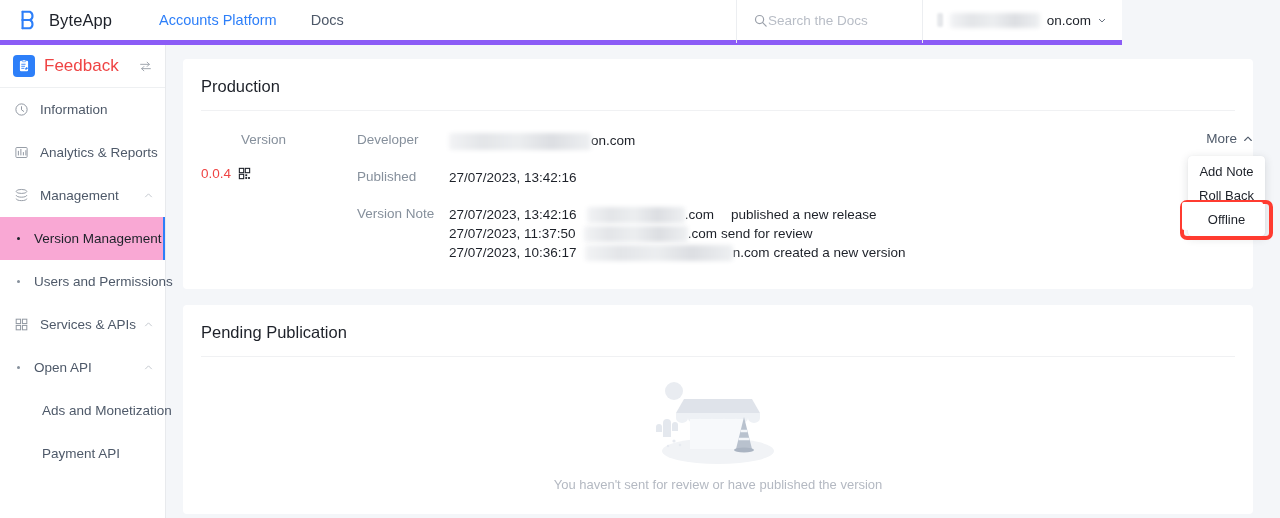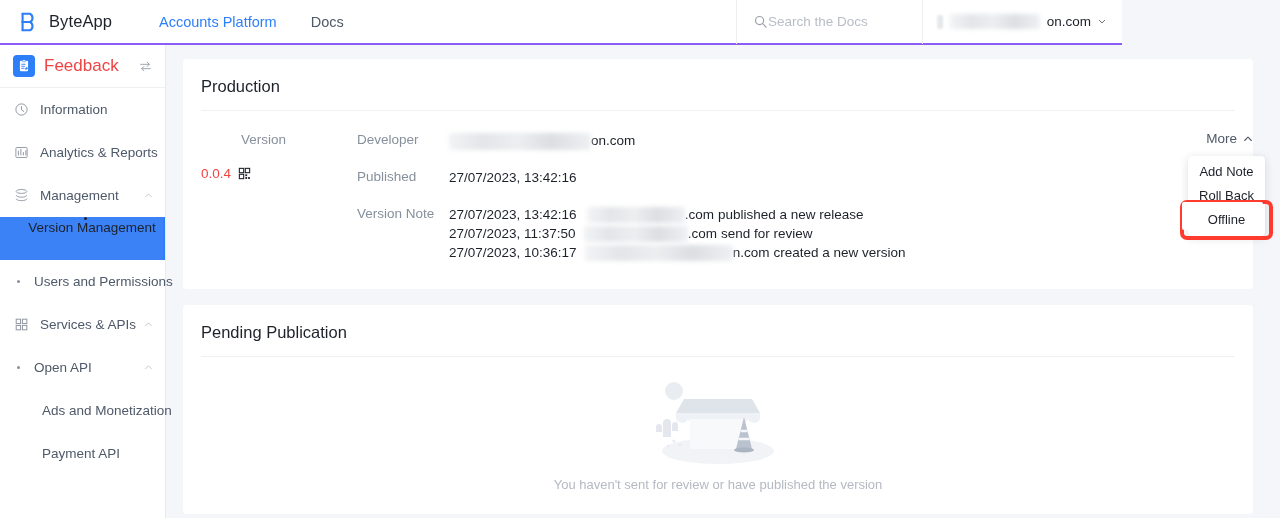--- a/index.html
+++ b/index.html
@@ -8,21 +8,21 @@
     font-family: "Liberation Sans", sans-serif;
     background: #f4f6f9;
     overflow: hidden;
     -webkit-font-smoothing: antialiased;
   }
   .app { position: relative; width: 1280px; height: 518px; }
 
   
   .topbar {
     position: absolute; top: 0; left: 0; width: 1122px; height: 45px;
-    background: #fff; border-bottom: 2px solid #8b5cf6;
+    background: #fff; border-bottom: 5px solid #8b5cf6;
     display: flex; align-items: center; z-index: 30;
   }
   .brand { display: flex; align-items: center; gap: 9px; padding-left: 18px; width: 150px; }
   .brand-mark { width: 22px; height: 22px; display: block; }
   .brand-name { font-size: 16.5px; color: #1d2129; letter-spacing: .1px; }
 
   .topnav { display: flex; align-items: center; gap: 34px; margin-left: 9px; }
   .topnav a { font-size: 14.5px; color: #4e5969; text-decoration: none; }
   .topnav a.active { color: #2d7ff9; }
 
@@ -70,21 +70,21 @@
   .nav-item .n-lbl { font-size: 13.5px; color: #4e5969; margin-left: 11px; white-space: nowrap; }
   .nav-item .n-arw { margin-left: auto; width: 9px; height: 9px; opacity: .5; }
 
   .sub-item {
     display: flex; align-items: center; height: 43px;
     padding-left: 17px; padding-right: 12px; cursor: pointer; position: relative;
   }
   .dot { width: 3px; height: 3px; border-radius: 50%; background: #86909c; flex: none; }
   .sub-item .s-lbl { font-size: 13.5px; color: #4e5969; margin-left: 14px; white-space: nowrap; }
   .sub-item .n-arw { margin-left: auto; width: 9px; height: 9px; opacity: .5; }
-  .sub-item.active { background: #3b82f6; flex-direction: column; }
+  .sub-item.active { background: #f9a8d4; }
   .sub-item.active .s-lbl { color: #1d2129; }
   .sub-item.active .dot { background: #1d2129; }
   .sub-item.active::after {
     content: ""; position: absolute; right: 0; top: 0; width: 2px; height: 43px; background: #2d7ff9;
   }
   .leaf-item { display: flex; align-items: center; height: 43px; padding-left: 42px; cursor: pointer; }
   .leaf-item .l-lbl { font-size: 13.5px; color: #4e5969; white-space: nowrap; }
 
   
   .main {
@@ -308,21 +308,21 @@
           </div>
 
           <div class="meta-row">
             <span class="meta-label">Version Note</span>
             <span class="meta-value">
 
               <span class="note-line">
                 <span class="note-ts">27/07/2023, 13:42:16</span>
                 <span class="blur-pill" style="width:98px;height:16px;margin:0 0 0 10px;"></span>
                 <span class="note-ts">.com</span>
-                <span class="note-ts" style="margin-left:4px;">published a new release</span>
+                <span class="note-ts" style="margin-left:17px;">published a new release</span>
               </span>
 
               <span class="note-line">
                 <span class="note-ts">27/07/2023, 11:37:50</span>
                 <span class="blur-pill" style="width:104px;height:16px;margin:0 0 0 8px;"></span>
                 <span class="note-ts">.com</span>
                 <span class="note-ts" style="margin-left:4px;text-align:center;">send for review</span>
               </span>
 
               <span class="note-line">

